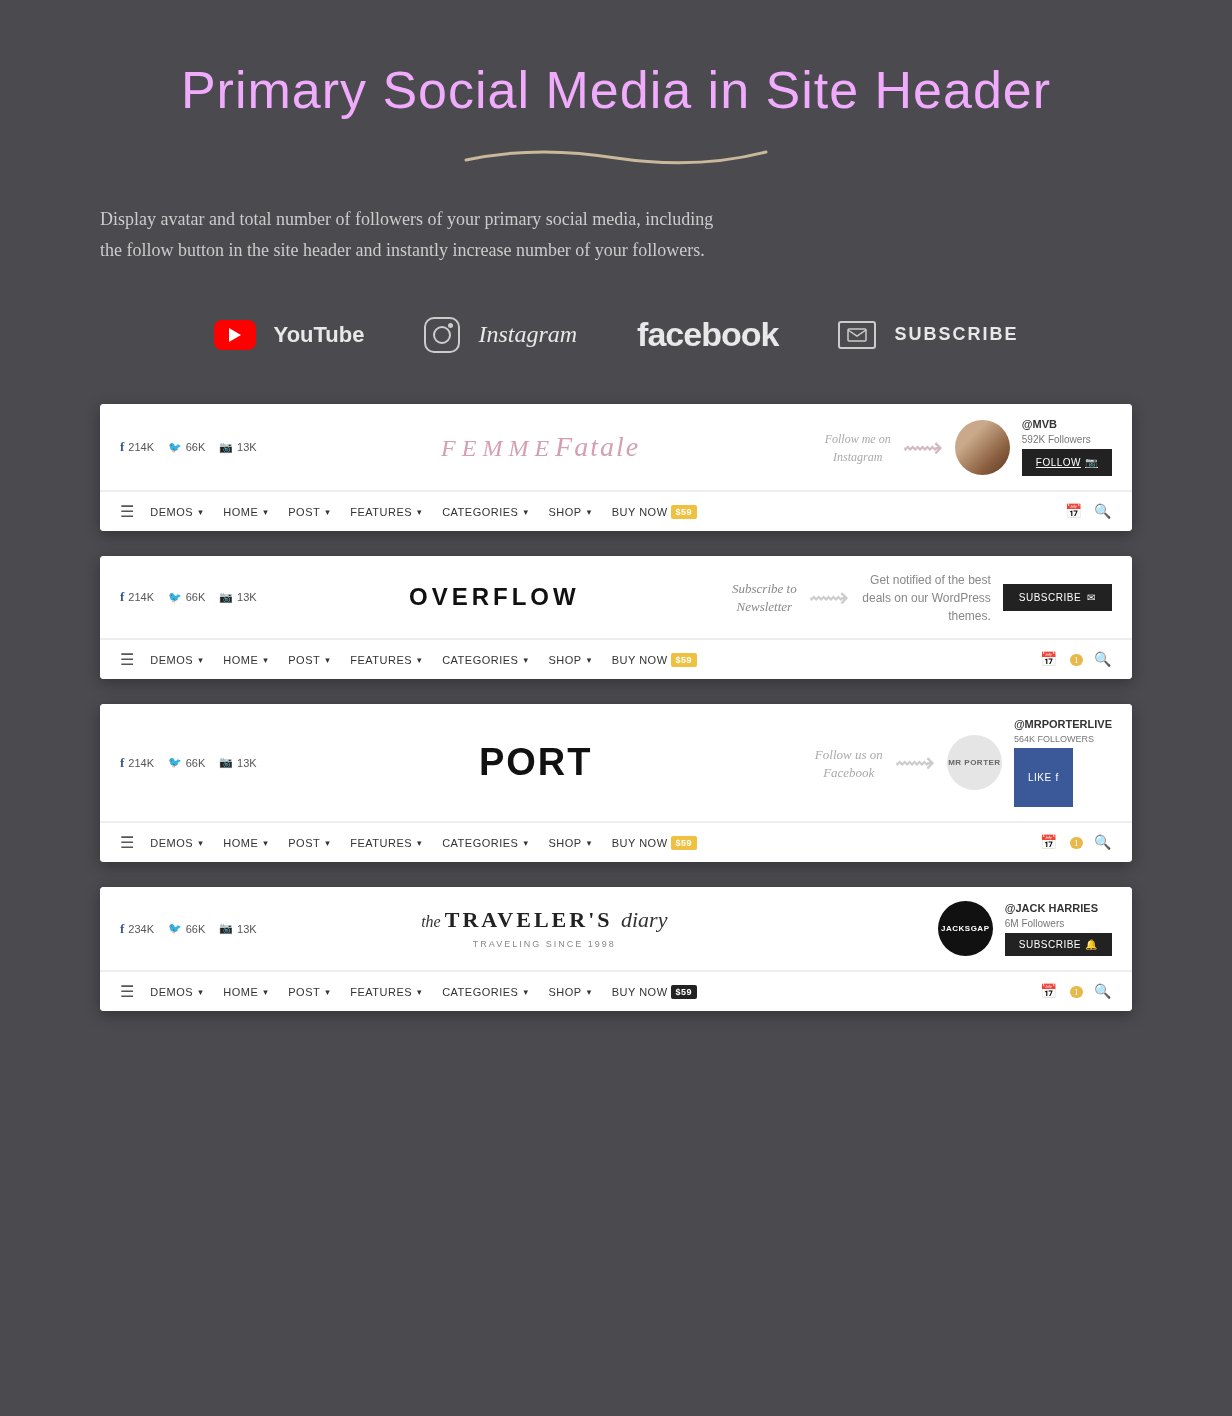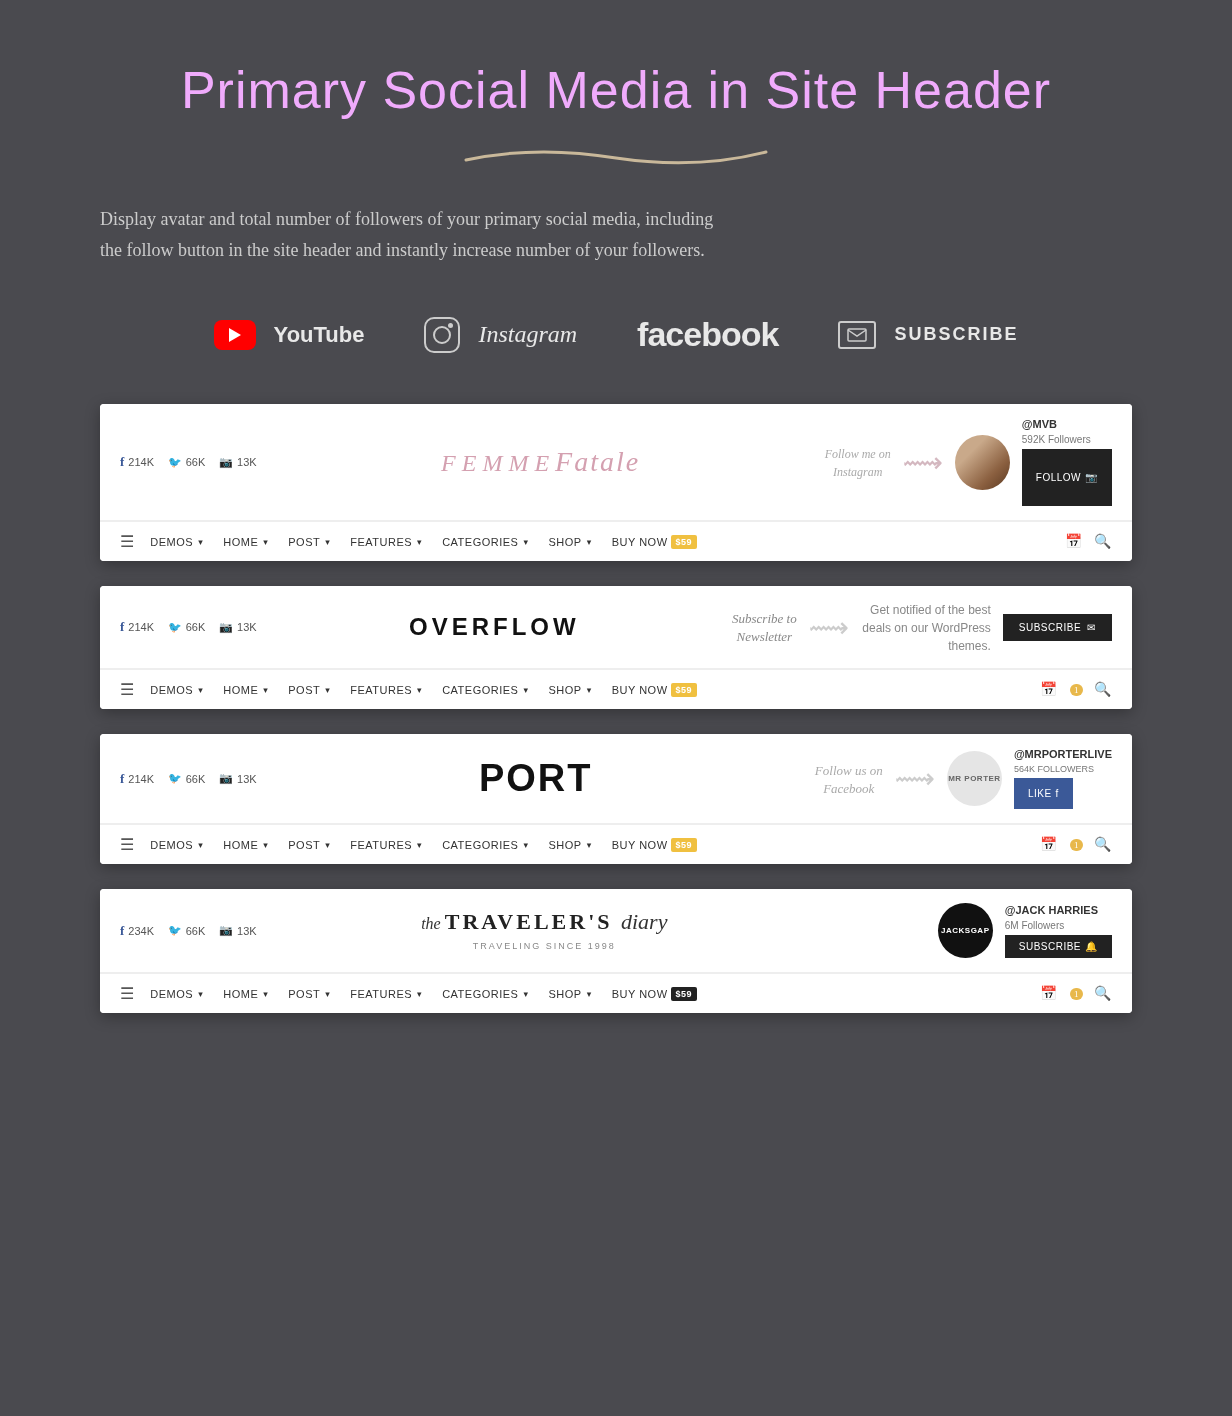--- a/index.html
+++ b/index.html
@@ -273,28 +273,29 @@
     .widget-followers {
       font-size: 10px;
       color: #777;
       font-family: Arial, sans-serif;
     }
 
     .widget-follow-btn {
       background: #222;
       color: #fff;
       font-size: 10px;
-      padding: 23px 14px;
+      padding: 8px 14px;
       border: none;
       cursor: pointer;
       font-family: Arial, sans-serif;
       letter-spacing: 0.5px;
       display: flex;
       align-items: center;
       gap: 4px;
+      text-decoration: underline;
     }
 
     
     .nav-bar {
       display: flex;
       align-items: center;
       padding: 10px 20px;
       background: #fff;
       border-top: 1px solid #eee;
       gap: 0;
@@ -402,21 +403,21 @@
       font-weight: bold;
       color: #555;
       font-family: Arial, sans-serif;
       letter-spacing: 0.5px;
     }
 
     .like-btn {
       background: #3b5998;
       color: #fff;
       font-size: 10px;
-      padding: 10px 14px;
+      padding: 24px 14px;
       border: none;
       cursor: pointer;
       font-family: Arial, sans-serif;
       letter-spacing: 0.5px;
       display: flex;
       align-items: center;
       gap: 4px;
     }
 
     

